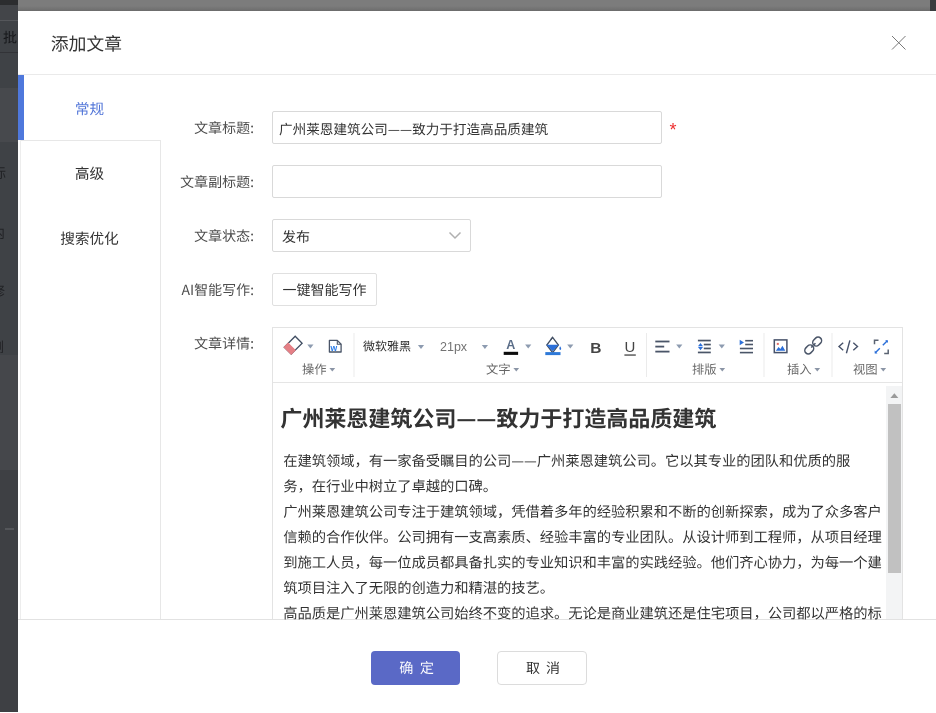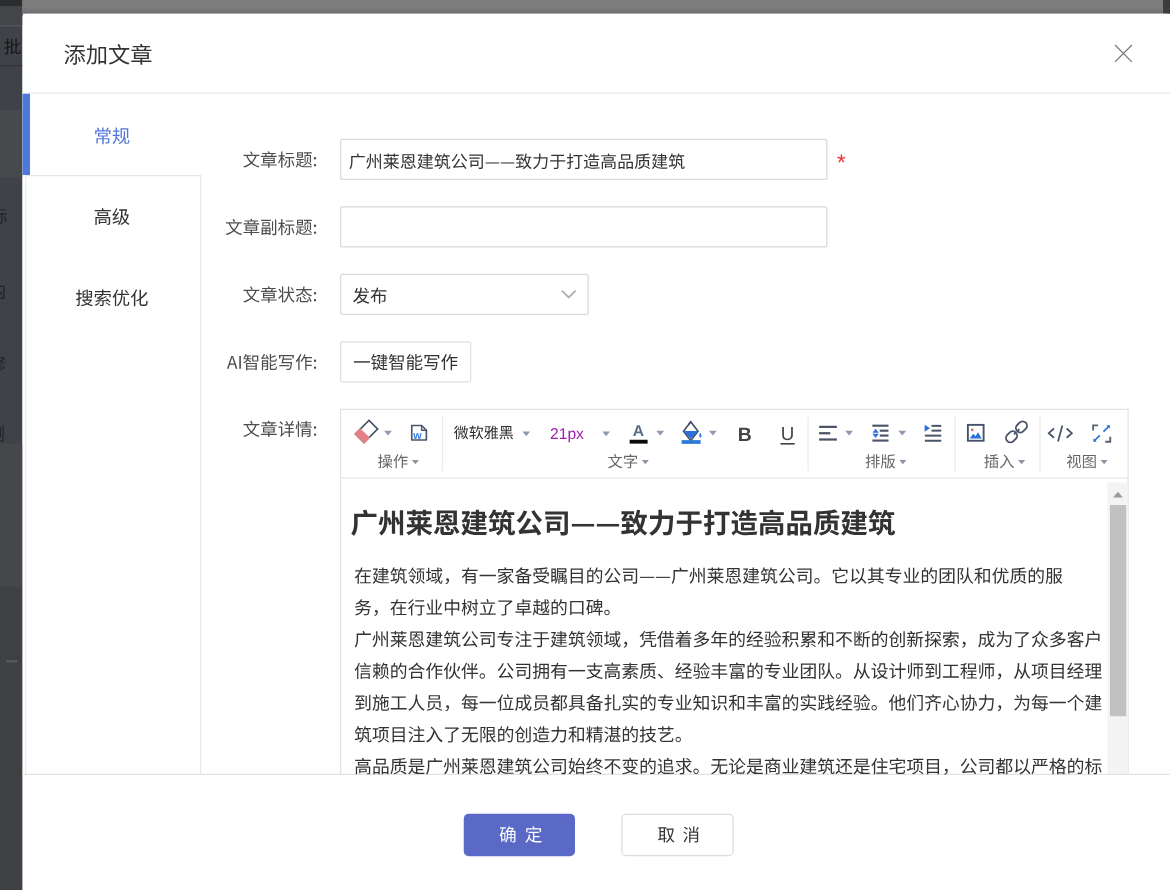--- a/index.html
+++ b/index.html
@@ -26,21 +26,21 @@
 <div class="abs" style="left:272px;top:165px;width:390px;height:33px;border:1px solid #d9d9d9;border-radius:2px;box-sizing:border-box"></div>
 <div class="abs" style="left:272px;top:219px;width:199px;height:33px;border:1px solid #d9d9d9;border-radius:2px;box-sizing:border-box"></div>
 <div class="abs" style="left:272px;top:273px;width:105px;height:33px;border:1px solid #e0e0e0;border-radius:2px;box-sizing:border-box"></div>
 <div class="abs" style="left:272px;top:327px;width:631px;height:293px;border:1px solid #e3e3e3;border-bottom:none;box-sizing:border-box"></div>
 <div class="abs" style="left:273px;top:382px;width:629px;height:1px;background:#e5e5e5"></div>
 <div class="abs" style="left:886px;top:386px;width:16px;height:234px;background:#f3f4f5"></div>
 <div class="abs" style="left:888px;top:404px;width:13px;height:169px;background:#c1c1c1"></div>
 <div class="abs" style="left:18px;top:619px;width:918px;height:1px;background:#e2e2e2"></div>
 <div class="abs" style="left:371px;top:651px;width:89px;height:34px;background:#5a69c6;border-radius:4px"></div>
 <div class="abs" style="left:497px;top:651px;width:90px;height:34px;background:#fff;border:1px solid #dcdcdc;border-radius:4px;box-sizing:border-box"></div>
-<div class="abs" style="left:440px;top:339.5px;font-size:12.5px;color:#a21caf">21px</div>
+<div class="abs" style="left:440px;top:339.5px;font-size:12.5px;color:#737373">21px</div>
 <svg style="position:absolute;left:0;top:0" width="936" height="713" viewBox="0 0 936 713">
       <defs>
         <path id="ga" d="M407 289C384 213 342 126 280 75L335 34C400 92 441 186 466 266ZM643 254C672 187 701 99 709 40L770 63C760 120 732 207 699 273ZM766 281C823 205 883 100 907 31L970 63C944 132 884 233 825 309ZM533 397V3C533 -9 529 -13 515 -13C502 -13 459 -14 409 -12C418 -33 427 -60 430 -80C497 -80 541 -79 568 -68C595 -57 603 -37 603 2V397ZM85 777C143 748 213 701 246 667L291 728C256 761 186 804 129 831ZM38 506C98 480 170 437 205 405L248 466C212 498 140 537 79 561ZM60 -25 127 -67C171 22 221 139 259 239L199 281C157 173 100 49 60 -25ZM327 783V713H548C537 667 522 622 503 579H281V508H466C416 427 347 357 254 311C268 297 290 270 300 254C414 313 494 403 550 508H676C732 408 826 316 922 270C933 288 956 314 971 328C888 363 807 431 754 508H954V579H584C601 622 615 667 627 713H920V783Z"></path>
         <path id="gb" d="M572 716V-65H644V9H838V-57H913V716ZM644 81V643H838V81ZM195 827 194 650H53V577H192C185 325 154 103 28 -29C47 -41 74 -64 86 -81C221 66 256 306 265 577H417C409 192 400 55 379 26C370 13 360 9 345 10C327 10 284 10 237 14C250 -7 257 -39 259 -61C304 -64 350 -65 378 -61C407 -57 426 -48 444 -22C475 21 482 167 490 612C490 623 490 650 490 650H267L269 827Z"></path>
         <path id="gc" d="M423 823C453 774 485 707 497 666L580 693C566 734 531 799 501 847ZM50 664V590H206C265 438 344 307 447 200C337 108 202 40 36 -7C51 -25 75 -60 83 -78C250 -24 389 48 502 146C615 46 751 -28 915 -73C928 -52 950 -20 967 -4C807 36 671 107 560 201C661 304 738 432 796 590H954V664ZM504 253C410 348 336 462 284 590H711C661 455 592 344 504 253Z"></path>
         <path id="gd" d="M237 302H761V230H237ZM237 425H761V354H237ZM164 479V175H459V104H47V42H459V-79H537V42H949V104H537V175H837V479ZM264 677C280 652 296 621 307 594H49V533H951V594H692C708 620 725 650 741 679L663 697C651 667 629 626 610 594H388C376 624 356 664 335 694ZM433 837C446 814 462 785 473 759H115V697H888V759H556C544 788 525 826 506 854Z"></path>
         <path id="ge" d="M184 840V638H46V568H184V350C128 335 76 321 34 311L56 238L184 276V15C184 1 178 -3 164 -4C152 -4 108 -5 61 -3C71 -22 81 -53 84 -72C153 -72 194 -71 221 -59C247 -47 257 -27 257 15V297L381 335L372 403L257 370V568H370V638H257V840ZM414 -64C431 -48 458 -32 635 49C630 65 625 95 623 116L488 60V446H633V516H488V826H414V77C414 35 394 13 378 3C391 -13 408 -45 414 -64ZM887 609C850 569 795 520 743 480V825H667V64C667 -30 689 -56 762 -56C776 -56 854 -56 869 -56C938 -56 955 -7 961 124C940 129 910 144 892 159C889 46 885 16 863 16C848 16 785 16 773 16C748 16 743 24 743 64V400C807 444 884 504 943 559Z"></path>
         <path id="gf" d="M313 491H692V393H313ZM152 253V-35H227V185H474V-80H551V185H784V44C784 32 780 29 764 27C748 27 695 27 635 29C645 9 657 -19 661 -39C739 -39 789 -39 821 -28C852 -17 860 4 860 43V253H551V336H768V548H241V336H474V253ZM168 803C198 769 231 719 247 685H86V470H158V619H847V470H921V685H544V841H468V685H259L320 714C303 746 268 795 236 831ZM763 832C743 796 706 743 678 710L740 685C769 715 807 761 841 805Z"></path>
         <path id="gg" d="M476 791V259H548V725H824V259H899V791ZM208 830V674H65V604H208V505L207 442H43V371H204C194 235 158 83 36 -17C54 -30 79 -55 90 -70C185 15 233 126 256 239C300 184 359 107 383 67L435 123C411 154 310 275 269 316L275 371H428V442H278L279 506V604H416V674H279V830ZM652 640V448C652 293 620 104 368 -25C383 -36 406 -64 415 -79C568 0 647 108 686 217V27C686 -40 711 -59 776 -59H857C939 -59 951 -19 959 137C941 141 916 152 898 166C894 27 889 1 857 1H786C761 1 753 8 753 35V290H707C718 344 722 398 722 447V640Z"></path>
         <path id="gh" d="M286 559H719V468H286ZM211 614V413H797V614ZM441 826 470 736H59V670H937V736H553C542 768 527 810 513 843ZM96 357V-79H168V294H830V-1C830 -12 825 -16 813 -16C801 -16 754 -17 711 -15C720 -31 731 -54 735 -72C799 -72 842 -72 869 -63C896 -53 905 -37 905 0V357ZM281 235V-21H352V29H706V235ZM352 179H638V85H352Z"></path>

